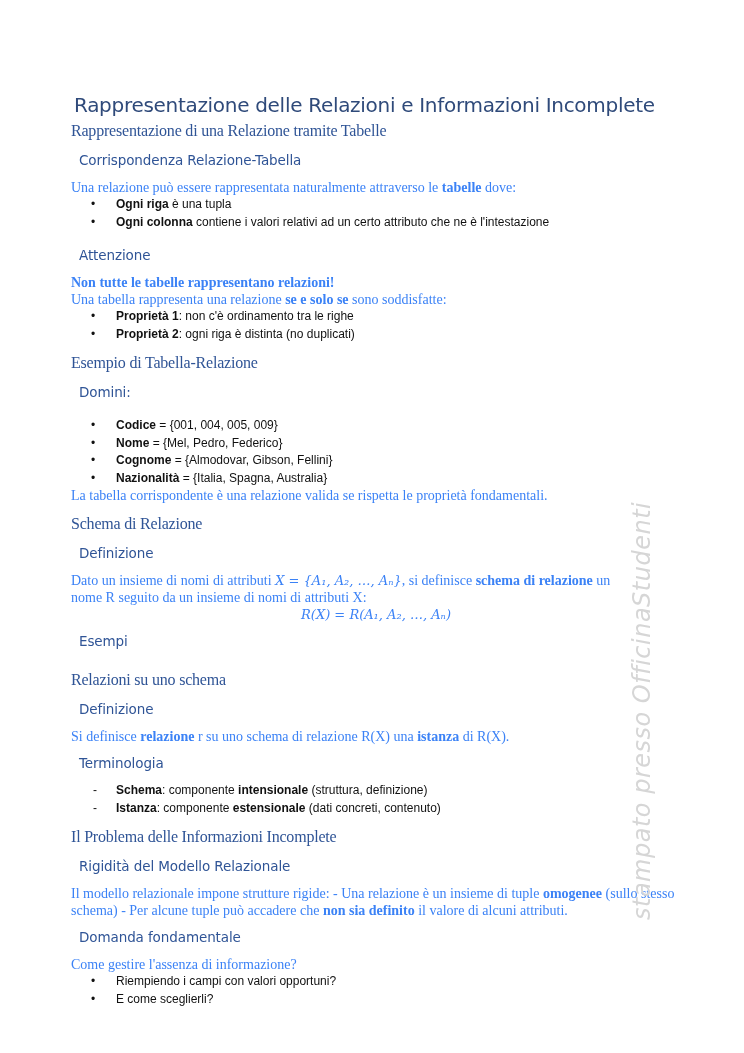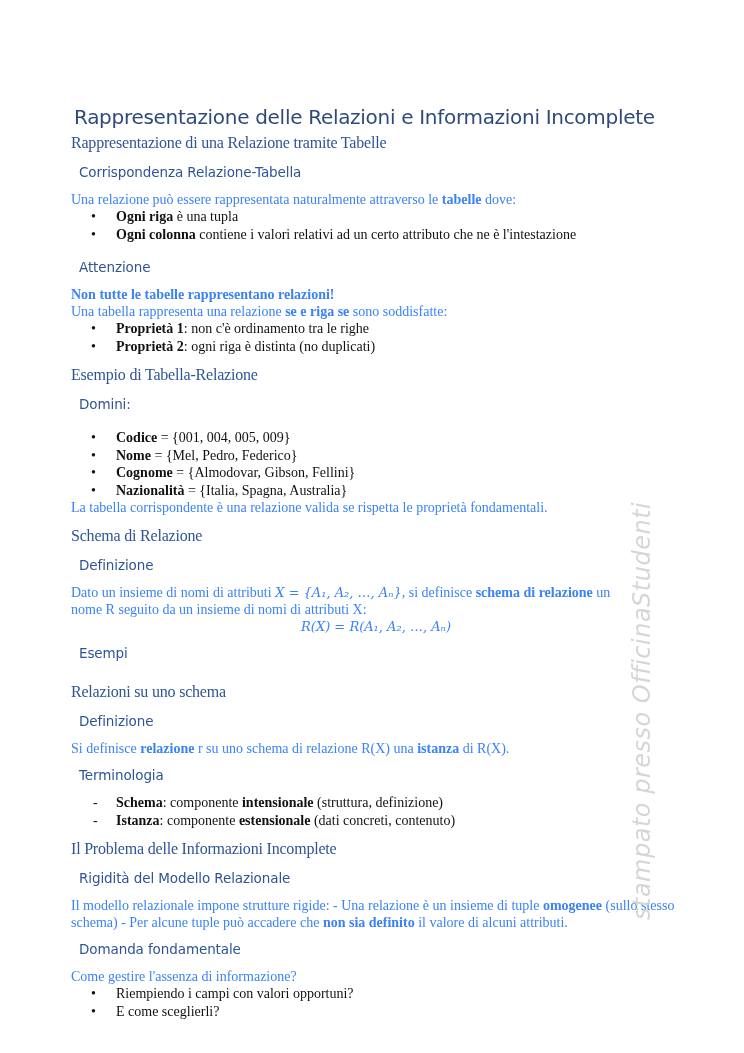--- a/index.html
+++ b/index.html
@@ -1,23 +1,23 @@
 <!DOCTYPE html>
 <html><head>
 <meta charset="utf-8">
 <style>
   html, body { margin:0; padding:0; background:#ffffff; }
   body { width:744px; height:1053px; position:relative; overflow:hidden; }
-  .page { position:absolute; left:71px; top:102px; width:610px; }
+  .page { position:absolute; left:71px; top:90px; width:610px; }
   .h-title { font-family:"DejaVu Sans", sans-serif; font-weight:normal; color:#2f4a7a; font-size:20px; line-height:30px; margin:0 0 0 3px; letter-spacing:-0.3px; }
   .h1 { font-family:Liberation Serif, serif; font-weight:normal; color:#2f5496; font-size:16px; line-height:22px; margin:0; letter-spacing:-0.2px; }
   .h2 { font-family:"DejaVu Sans", sans-serif; font-weight:normal; color:#2f5496; font-size:13.5px; line-height:21px; margin:8px; letter-spacing:-0.1px; }
   .p { font-family:"Liberation Serif", serif; font-size:14px; line-height:17px; color:#3b82f6; margin:0; }
   ul.b, ul.d { margin:0; padding:0; list-style:none; }
-  ul.b li, ul.d li { font-family:Liberation Serif, serif; font-size:14px; line-height:17.5px; color:#111; position:relative; padding-left:45px; }
+  ul.b li, ul.d li { font-family:Liberation Sans, sans-serif; font-size:12px; line-height:17.5px; color:#111; position:relative; padding-left:45px; }
   ul.b li::before { content:"\2022"; position:absolute; left:20px; top:0; }
   ul.d li::before { content:"-"; position:absolute; left:22px; top:0; }
   .gap-s { height:6px; }
   .gap-m { height:9px; }
   .math { font-family:"DejaVu Serif", serif; font-style:italic; font-size:13px; }
   .center { text-align:center; }
   .watermark { position:absolute; left:628px; top:920px; transform-origin:0 0; transform:rotate(-90deg); font-family:"DejaVu Sans", sans-serif; font-style:italic; font-size:24px; color:#d6d6d6; white-space:nowrap; letter-spacing:0.5px; }
 </style>
 </head>
 <body>
@@ -28,21 +28,21 @@
   <h2 class="h1">Rappresentazione di una Relazione tramite Tabelle</h2>
   <h3 class="h2">Corrispondenza Relazione-Tabella</h3>
   <p class="p"><span>Una relazione può essere rappresentata naturalmente attraverso le </span><b>tabelle</b><span> dove:</span></p>
   <ul class="b">
     <li><b>Ogni riga</b><span> è una tupla</span></li>
     <li><b>Ogni colonna</b><span> contiene i valori relativi ad un certo attributo che ne è l'intestazione</span></li>
   </ul>
   <div class="gap-s"></div>
   <h3 class="h2">Attenzione</h3>
   <p class="p"><b>Non tutte le tabelle rappresentano relazioni!</b></p>
-  <p class="p"><span>Una tabella rappresenta una relazione </span><b>se e riga se</b><span> sono soddisfatte:</span></p>
+  <p class="p"><span>Una tabella rappresenta una relazione </span><b>se e solo se</b><span> sono soddisfatte:</span></p>
   <ul class="b">
     <li><b>Proprietà 1</b><span>: non c'è ordinamento tra le righe</span></li>
     <li><b>Proprietà 2</b><span>: ogni riga è distinta (no duplicati)</span></li>
   </ul>
   <div class="gap-m"></div>
 
   <h2 class="h1">Esempio di Tabella-Relazione</h2>
   <h3 class="h2">Domini:</h3>
   <div class="gap-s"></div>
   <ul class="b">

